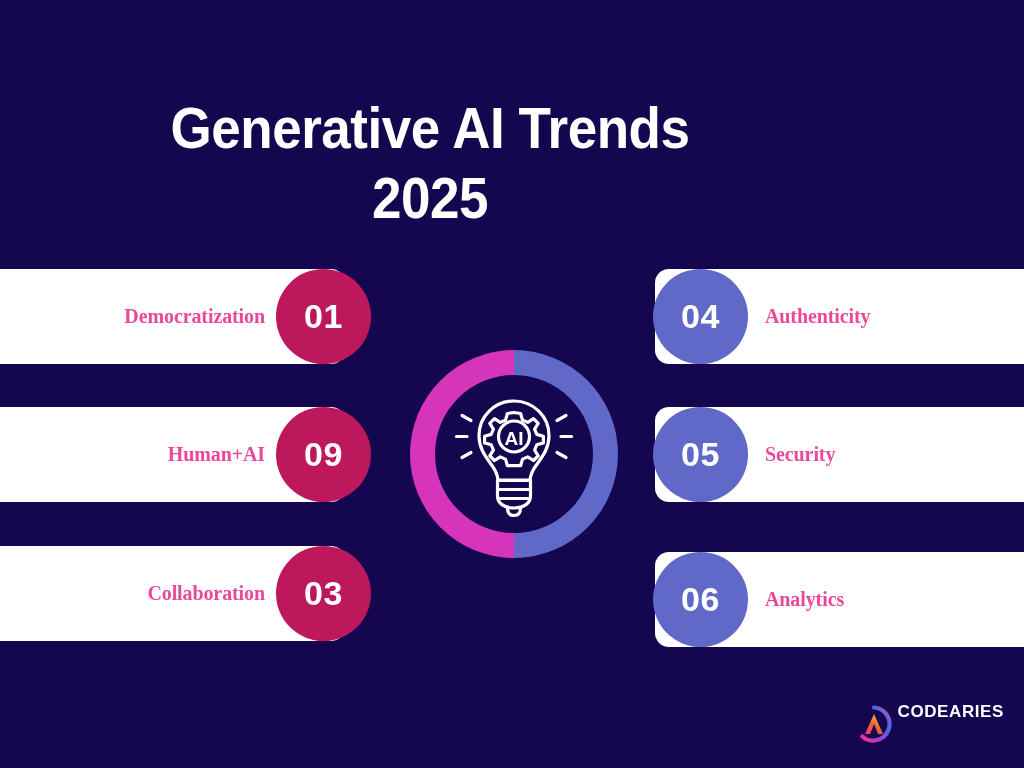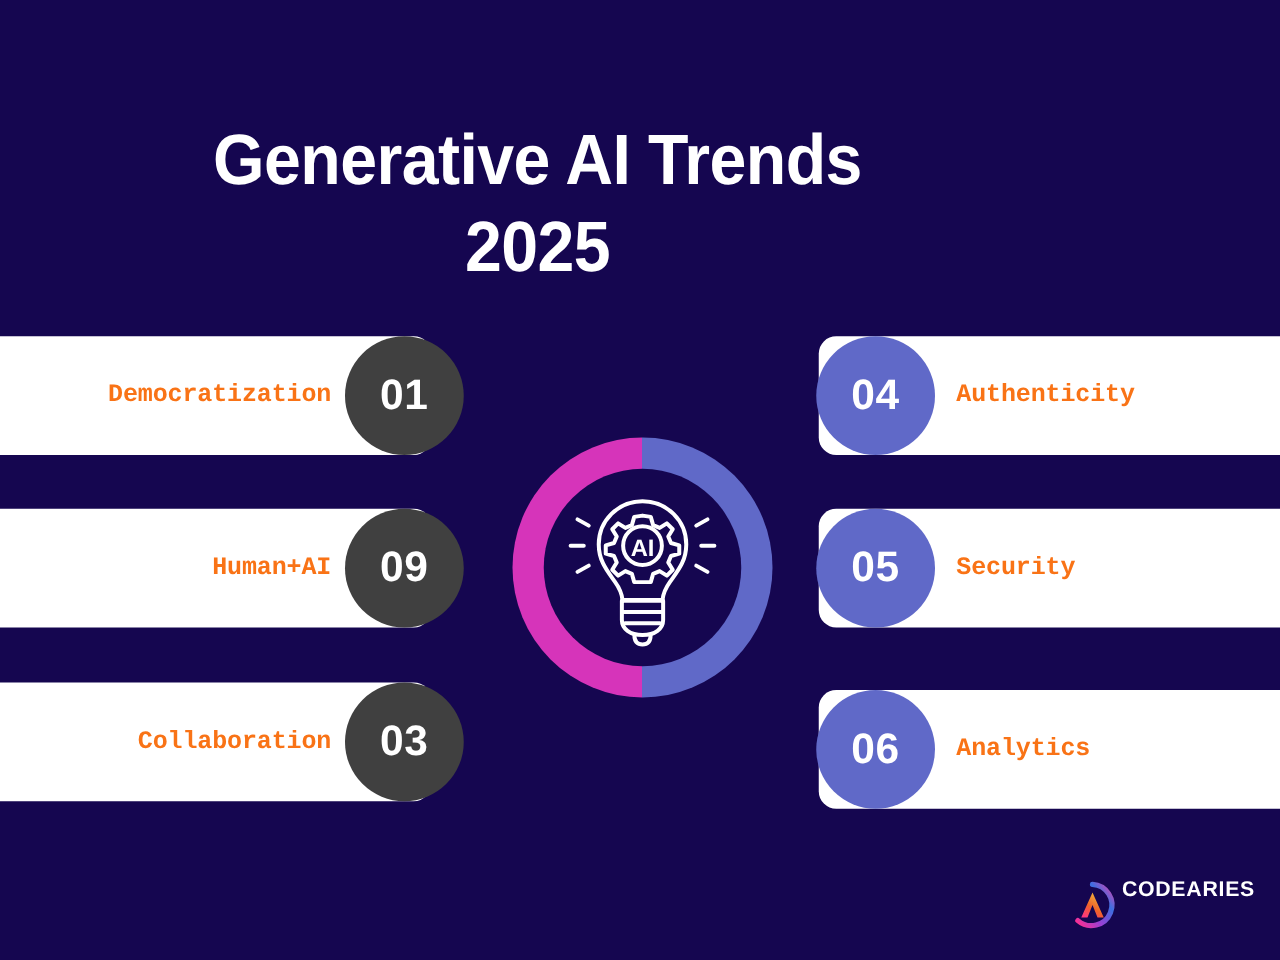--- a/index.html
+++ b/index.html
@@ -74,22 +74,22 @@
     width: 369px;
     border-radius: 14px 0 0 14px;
   }
 
   .label {
     position: absolute;
     top: 0;
     height: 95px;
     display: flex;
     align-items: center;
-    color: #f97316;
-    font-family: Liberation Mono, monospace;
+    color: #ec4899;
+    font-family: Liberation Serif, serif;
     font-weight: bold;
     font-size: 20px;
     letter-spacing: -0.1px;
     white-space: nowrap;
   }
   .row.left .label {
     left: 40px;
     width: 225px;
     justify-content: flex-end;
   }
@@ -109,21 +109,21 @@
     align-items: center;
     justify-content: center;
     color: #ffffff;
     font-family: "Liberation Sans Narrow", "Liberation Sans", sans-serif;
     font-weight: bold;
     font-size: 34px;
     letter-spacing: 0.5px;
   }
   .row.left .num-circle {
     left: 276px;
-    background: #404040;
+    background: #be185d;
   }
   .row.right .num-circle {
     left: -2px;
     background: #6069c8;
   }
 
   
   .center-emblem {
     position: absolute;
     left: 410px;

